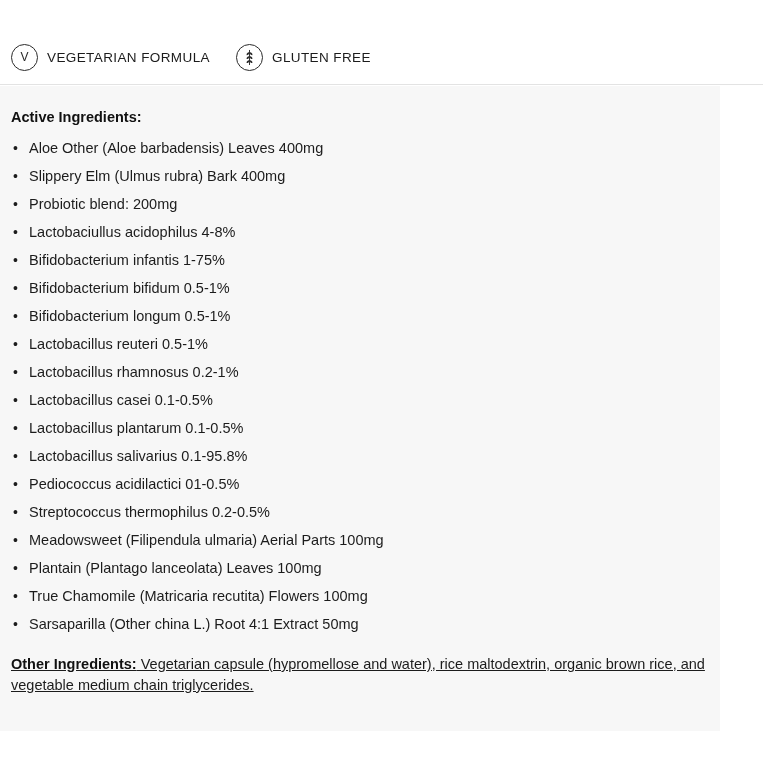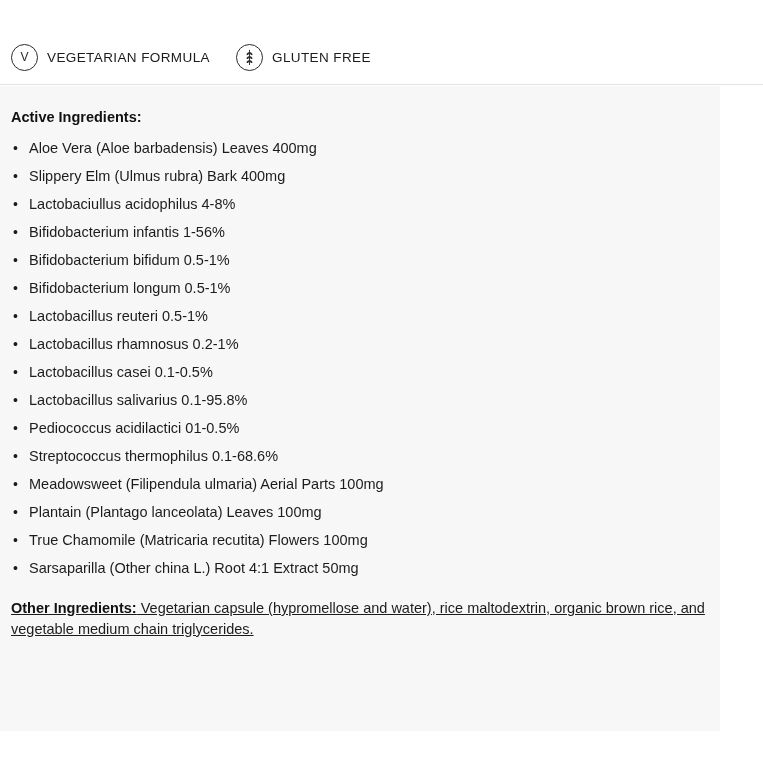--- a/index.html
+++ b/index.html
@@ -161,32 +161,34 @@
       <span class="badge-label">GLUTEN FREE</span>
     </div>
 
   </div>
 
   <div class="panel">
 
     <p class="section-title">Active Ingredients:</p>
 
     <ul class="ing-list">
-      <li>Aloe Vera (Aloe barbadensis) Leaves 400mg</li>
+      <li>Aloe Other (Aloe barbadensis) Leaves 400mg</li>
       <li>Slippery Elm (Ulmus rubra) Bark 400mg</li>
+      <li>Probiotic blend: 200mg</li>
       <li>Lactobaciullus acidophilus 4-8%</li>
-      <li>Bifidobacterium infantis 1-56%</li>
+      <li>Bifidobacterium infantis 1-75%</li>
       <li>Bifidobacterium bifidum 0.5-1%</li>
       <li>Bifidobacterium longum 0.5-1%</li>
       <li>Lactobacillus reuteri 0.5-1%</li>
       <li>Lactobacillus rhamnosus 0.2-1%</li>
       <li>Lactobacillus casei 0.1-0.5%</li>
+      <li>Lactobacillus plantarum 0.1-0.5%</li>
       <li>Lactobacillus salivarius 0.1-95.8%</li>
       <li>Pediococcus acidilactici 01-0.5%</li>
-      <li>Streptococcus thermophilus 0.1-68.6%</li>
+      <li>Streptococcus thermophilus 0.2-0.5%</li>
       <li>Meadowsweet (Filipendula ulmaria) Aerial Parts 100mg</li>
       <li>Plantain (Plantago lanceolata) Leaves 100mg</li>
       <li>True Chamomile (Matricaria recutita) Flowers 100mg</li>
       <li>Sarsaparilla (Other china L.) Root 4:1 Extract 50mg</li>
     </ul>
 
     <p class="other">
       <span class="other-label">Other Ingredients:</span><span> Vegetarian capsule (hypromellose and water), rice maltodextrin, organic brown rice, and vegetable medium chain triglycerides.</span>
     </p>
 

